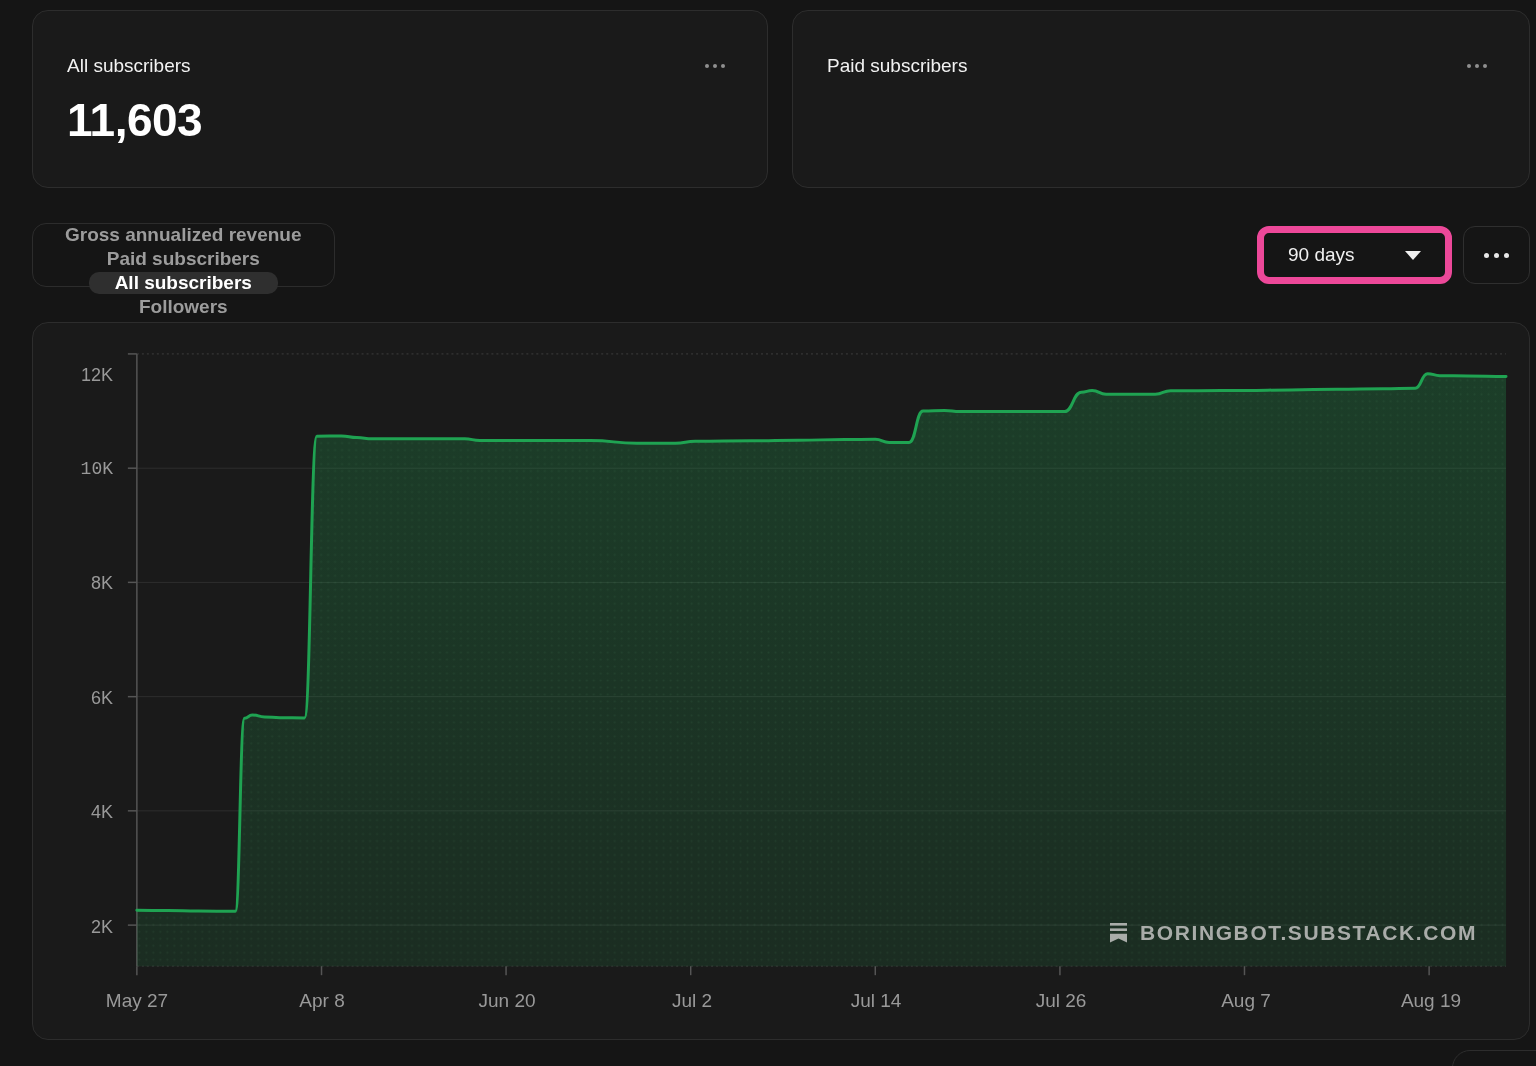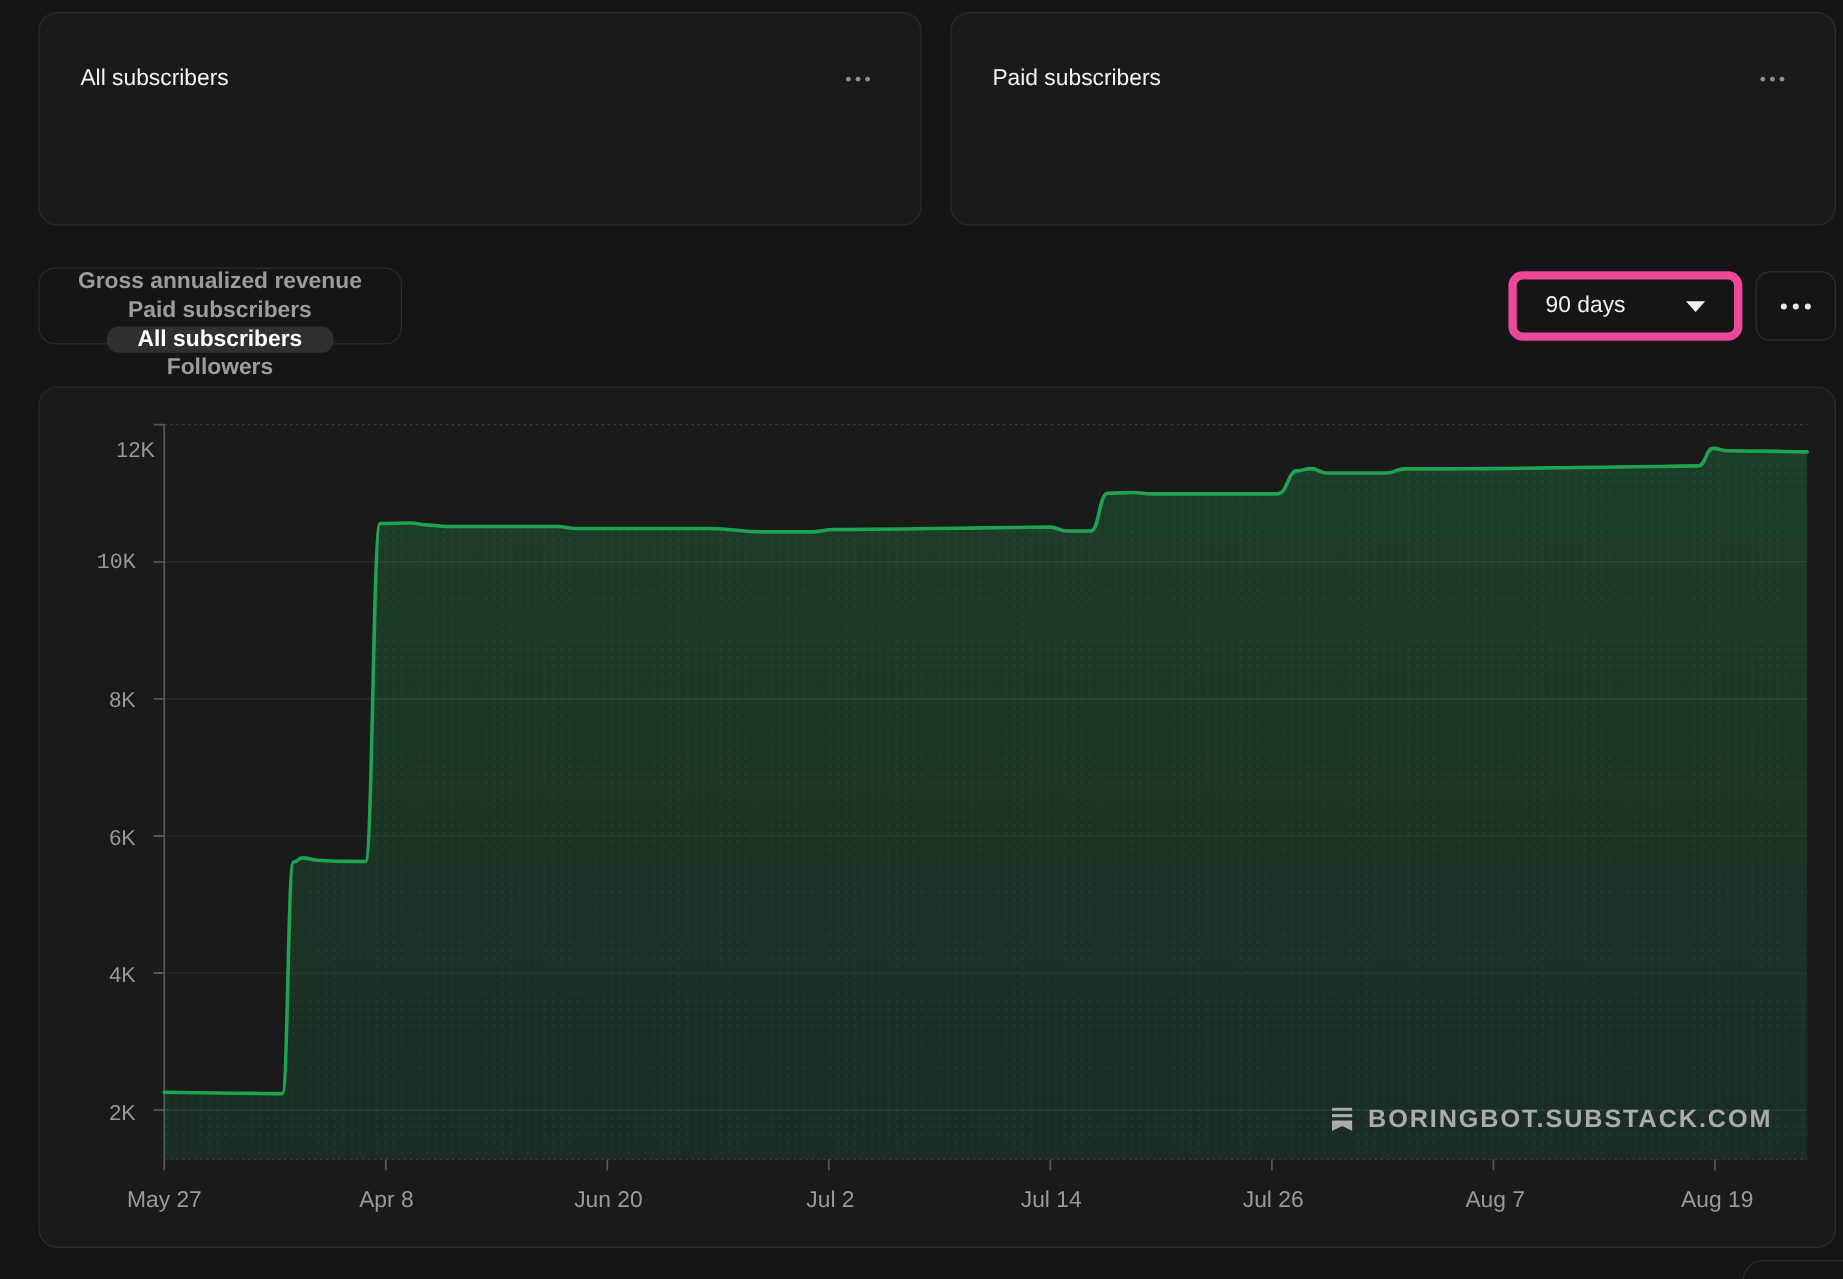--- a/index.html
+++ b/index.html
@@ -64,20 +64,21 @@
 
   <section class="card stat-card" id="stat-card-0">
     <div class="stat-head">
       <span class="stat-label">All subscribers</span>
       <button class="dots-btn" aria-label="More options">
         <i></i>
           <i></i>
           <i></i>
       </button>
     </div>
+    <div class="stat-value">11,603</div>
   </section>
 
   <section class="card stat-card" id="stat-card-1">
     <div class="stat-head">
       <span class="stat-label">Paid subscribers</span>
       <button class="dots-btn" aria-label="More options">
         <i></i>
           <i></i>
           <i></i>
       </button>
@@ -135,21 +136,21 @@
           <line x1="658.6" y1="645" x2="658.6" y2="654" stroke="#555" stroke-width="1.5"></line>
           <line x1="843.4" y1="645" x2="843.4" y2="654" stroke="#555" stroke-width="1.5"></line>
           <line x1="1028.3" y1="645" x2="1028.3" y2="654" stroke="#555" stroke-width="1.5"></line>
           <line x1="1213.1" y1="645" x2="1213.1" y2="654" stroke="#555" stroke-width="1.5"></line>
           <line x1="1398.0" y1="645" x2="1398.0" y2="654" stroke="#555" stroke-width="1.5"></line>
           <line x1="104" y1="31" x2="104" y2="645" stroke="#555" stroke-width="1.5"></line>
     <path d="M 104.0 588.9 C 119.4 588.9, 119.4 589.2, 134.8 589.2 C 150.2 589.2, 150.2 589.7, 165.6 589.7 C 184.1 589.7, 184.1 590.0, 202.6 590.0 C 207.2 590.0, 207.2 396.4, 211.8 396.4 C 215.7 396.4, 215.7 393.0, 219.5 393.0 C 225.7 393.0, 225.7 395.0, 231.9 395.0 C 239.6 395.0, 239.6 395.8, 247.3 395.8 C 259.6 395.8, 259.6 396.0, 271.9 396.0 C 278.1 396.0, 278.1 113.5, 284.2 113.5 C 296.6 113.5, 296.6 113.2, 308.9 113.2 C 316.6 113.2, 316.6 114.9, 324.3 114.9 C 332.0 114.9, 332.0 116.1, 339.7 116.1 C 385.9 116.1, 385.9 116.1, 432.1 116.1 C 439.8 116.1, 439.8 117.8, 447.5 117.8 C 503.0 117.8, 503.0 117.8, 558.4 117.8 C 581.5 117.8, 581.5 120.6, 604.6 120.6 C 623.9 120.6, 623.9 120.6, 643.2 120.6 C 653.2 120.6, 653.2 118.6, 663.2 118.6 C 691.7 118.6, 691.7 118.1, 720.2 118.1 C 743.3 118.1, 743.3 117.5, 766.4 117.5 C 789.5 117.5, 789.5 116.9, 812.6 116.9 C 828.0 116.9, 828.0 116.6, 843.4 116.6 C 850.3 116.6, 850.3 119.8, 857.3 119.8 C 867.3 119.8, 867.3 119.8, 877.3 119.8 C 884.2 119.8, 884.2 88.3, 891.2 88.3 C 902.0 88.3, 902.0 87.7, 912.7 87.7 C 920.4 87.7, 920.4 88.8, 928.1 88.8 C 980.5 88.8, 980.5 88.8, 1032.9 88.8 C 1041.4 88.8, 1041.4 69.4, 1049.8 69.4 C 1055.2 69.4, 1055.2 67.7, 1060.6 67.7 C 1067.6 67.7, 1067.6 71.4, 1074.5 71.4 C 1099.1 71.4, 1099.1 71.4, 1123.8 71.4 C 1131.5 71.4, 1131.5 67.9, 1139.2 67.9 C 1153.0 67.9, 1153.0 67.9, 1166.9 67.9 C 1190.0 67.9, 1190.0 67.7, 1213.1 67.7 C 1236.2 67.7, 1236.2 67.1, 1259.3 67.1 C 1282.4 67.1, 1282.4 66.5, 1305.6 66.5 C 1328.7 66.5, 1328.7 65.9, 1351.8 65.9 C 1367.9 65.9, 1367.9 65.4, 1384.1 65.4 C 1390.3 65.4, 1390.3 50.8, 1396.4 50.8 C 1402.6 50.8, 1402.6 52.8, 1408.8 52.8 C 1422.6 52.8, 1422.6 53.1, 1436.5 53.1 C 1455.7 53.1, 1455.7 53.7, 1475.0 53.7 L 1475.0 645 L 104.0 645 Z" fill="url(#gfill)"></path>
     <path d="M 104.0 588.9 C 119.4 588.9, 119.4 589.2, 134.8 589.2 C 150.2 589.2, 150.2 589.7, 165.6 589.7 C 184.1 589.7, 184.1 590.0, 202.6 590.0 C 207.2 590.0, 207.2 396.4, 211.8 396.4 C 215.7 396.4, 215.7 393.0, 219.5 393.0 C 225.7 393.0, 225.7 395.0, 231.9 395.0 C 239.6 395.0, 239.6 395.8, 247.3 395.8 C 259.6 395.8, 259.6 396.0, 271.9 396.0 C 278.1 396.0, 278.1 113.5, 284.2 113.5 C 296.6 113.5, 296.6 113.2, 308.9 113.2 C 316.6 113.2, 316.6 114.9, 324.3 114.9 C 332.0 114.9, 332.0 116.1, 339.7 116.1 C 385.9 116.1, 385.9 116.1, 432.1 116.1 C 439.8 116.1, 439.8 117.8, 447.5 117.8 C 503.0 117.8, 503.0 117.8, 558.4 117.8 C 581.5 117.8, 581.5 120.6, 604.6 120.6 C 623.9 120.6, 623.9 120.6, 643.2 120.6 C 653.2 120.6, 653.2 118.6, 663.2 118.6 C 691.7 118.6, 691.7 118.1, 720.2 118.1 C 743.3 118.1, 743.3 117.5, 766.4 117.5 C 789.5 117.5, 789.5 116.9, 812.6 116.9 C 828.0 116.9, 828.0 116.6, 843.4 116.6 C 850.3 116.6, 850.3 119.8, 857.3 119.8 C 867.3 119.8, 867.3 119.8, 877.3 119.8 C 884.2 119.8, 884.2 88.3, 891.2 88.3 C 902.0 88.3, 902.0 87.7, 912.7 87.7 C 920.4 87.7, 920.4 88.8, 928.1 88.8 C 980.5 88.8, 980.5 88.8, 1032.9 88.8 C 1041.4 88.8, 1041.4 69.4, 1049.8 69.4 C 1055.2 69.4, 1055.2 67.7, 1060.6 67.7 C 1067.6 67.7, 1067.6 71.4, 1074.5 71.4 C 1099.1 71.4, 1099.1 71.4, 1123.8 71.4 C 1131.5 71.4, 1131.5 67.9, 1139.2 67.9 C 1153.0 67.9, 1153.0 67.9, 1166.9 67.9 C 1190.0 67.9, 1190.0 67.7, 1213.1 67.7 C 1236.2 67.7, 1236.2 67.1, 1259.3 67.1 C 1282.4 67.1, 1282.4 66.5, 1305.6 66.5 C 1328.7 66.5, 1328.7 65.9, 1351.8 65.9 C 1367.9 65.9, 1367.9 65.4, 1384.1 65.4 C 1390.3 65.4, 1390.3 50.8, 1396.4 50.8 C 1402.6 50.8, 1402.6 52.8, 1408.8 52.8 C 1422.6 52.8, 1422.6 53.1, 1436.5 53.1 C 1455.7 53.1, 1455.7 53.7, 1475.0 53.7 L 1475.0 645 L 104.0 645 Z" fill="url(#gdots)"></path>
     <path d="M 104.0 588.9 C 119.4 588.9, 119.4 589.2, 134.8 589.2 C 150.2 589.2, 150.2 589.7, 165.6 589.7 C 184.1 589.7, 184.1 590.0, 202.6 590.0 C 207.2 590.0, 207.2 396.4, 211.8 396.4 C 215.7 396.4, 215.7 393.0, 219.5 393.0 C 225.7 393.0, 225.7 395.0, 231.9 395.0 C 239.6 395.0, 239.6 395.8, 247.3 395.8 C 259.6 395.8, 259.6 396.0, 271.9 396.0 C 278.1 396.0, 278.1 113.5, 284.2 113.5 C 296.6 113.5, 296.6 113.2, 308.9 113.2 C 316.6 113.2, 316.6 114.9, 324.3 114.9 C 332.0 114.9, 332.0 116.1, 339.7 116.1 C 385.9 116.1, 385.9 116.1, 432.1 116.1 C 439.8 116.1, 439.8 117.8, 447.5 117.8 C 503.0 117.8, 503.0 117.8, 558.4 117.8 C 581.5 117.8, 581.5 120.6, 604.6 120.6 C 623.9 120.6, 623.9 120.6, 643.2 120.6 C 653.2 120.6, 653.2 118.6, 663.2 118.6 C 691.7 118.6, 691.7 118.1, 720.2 118.1 C 743.3 118.1, 743.3 117.5, 766.4 117.5 C 789.5 117.5, 789.5 116.9, 812.6 116.9 C 828.0 116.9, 828.0 116.6, 843.4 116.6 C 850.3 116.6, 850.3 119.8, 857.3 119.8 C 867.3 119.8, 867.3 119.8, 877.3 119.8 C 884.2 119.8, 884.2 88.3, 891.2 88.3 C 902.0 88.3, 902.0 87.7, 912.7 87.7 C 920.4 87.7, 920.4 88.8, 928.1 88.8 C 980.5 88.8, 980.5 88.8, 1032.9 88.8 C 1041.4 88.8, 1041.4 69.4, 1049.8 69.4 C 1055.2 69.4, 1055.2 67.7, 1060.6 67.7 C 1067.6 67.7, 1067.6 71.4, 1074.5 71.4 C 1099.1 71.4, 1099.1 71.4, 1123.8 71.4 C 1131.5 71.4, 1131.5 67.9, 1139.2 67.9 C 1153.0 67.9, 1153.0 67.9, 1166.9 67.9 C 1190.0 67.9, 1190.0 67.7, 1213.1 67.7 C 1236.2 67.7, 1236.2 67.1, 1259.3 67.1 C 1282.4 67.1, 1282.4 66.5, 1305.6 66.5 C 1328.7 66.5, 1328.7 65.9, 1351.8 65.9 C 1367.9 65.9, 1367.9 65.4, 1384.1 65.4 C 1390.3 65.4, 1390.3 50.8, 1396.4 50.8 C 1402.6 50.8, 1402.6 52.8, 1408.8 52.8 C 1422.6 52.8, 1422.6 53.1, 1436.5 53.1 C 1455.7 53.1, 1455.7 53.7, 1475.0 53.7" fill="none" stroke="#1fa352" stroke-width="3" stroke-linejoin="round" stroke-linecap="round"></path>
   </svg>
-        <div class="ylab" style="left: 16px; top: 40px;">12K</div>
+        <div class="ylab" style="left: 0px; top: 40px;">12K</div>
         <div class="ylab" style="left: 0px; top: 134px; font-family: Liberation Mono, monospace;">10K</div>
         <div class="ylab" style="left: 0px; top: 248px;">8K</div>
         <div class="ylab" style="left: 0px; top: 363px;">6K</div>
         <div class="ylab" style="left: 0px; top: 477px;">4K</div>
         <div class="ylab" style="left: 0px; top: 592px;">2K</div>
         <div class="xlab" style="left: 54px; top: 666px;">May 27</div>
         <div class="xlab" style="left: 239px; top: 666px;">Apr 8</div>
         <div class="xlab" style="left: 424px; top: 666px;">Jun 20</div>
         <div class="xlab" style="left: 609px; top: 666px;">Jul 2</div>
         <div class="xlab" style="left: 793px; top: 666px;">Jul 14</div>

